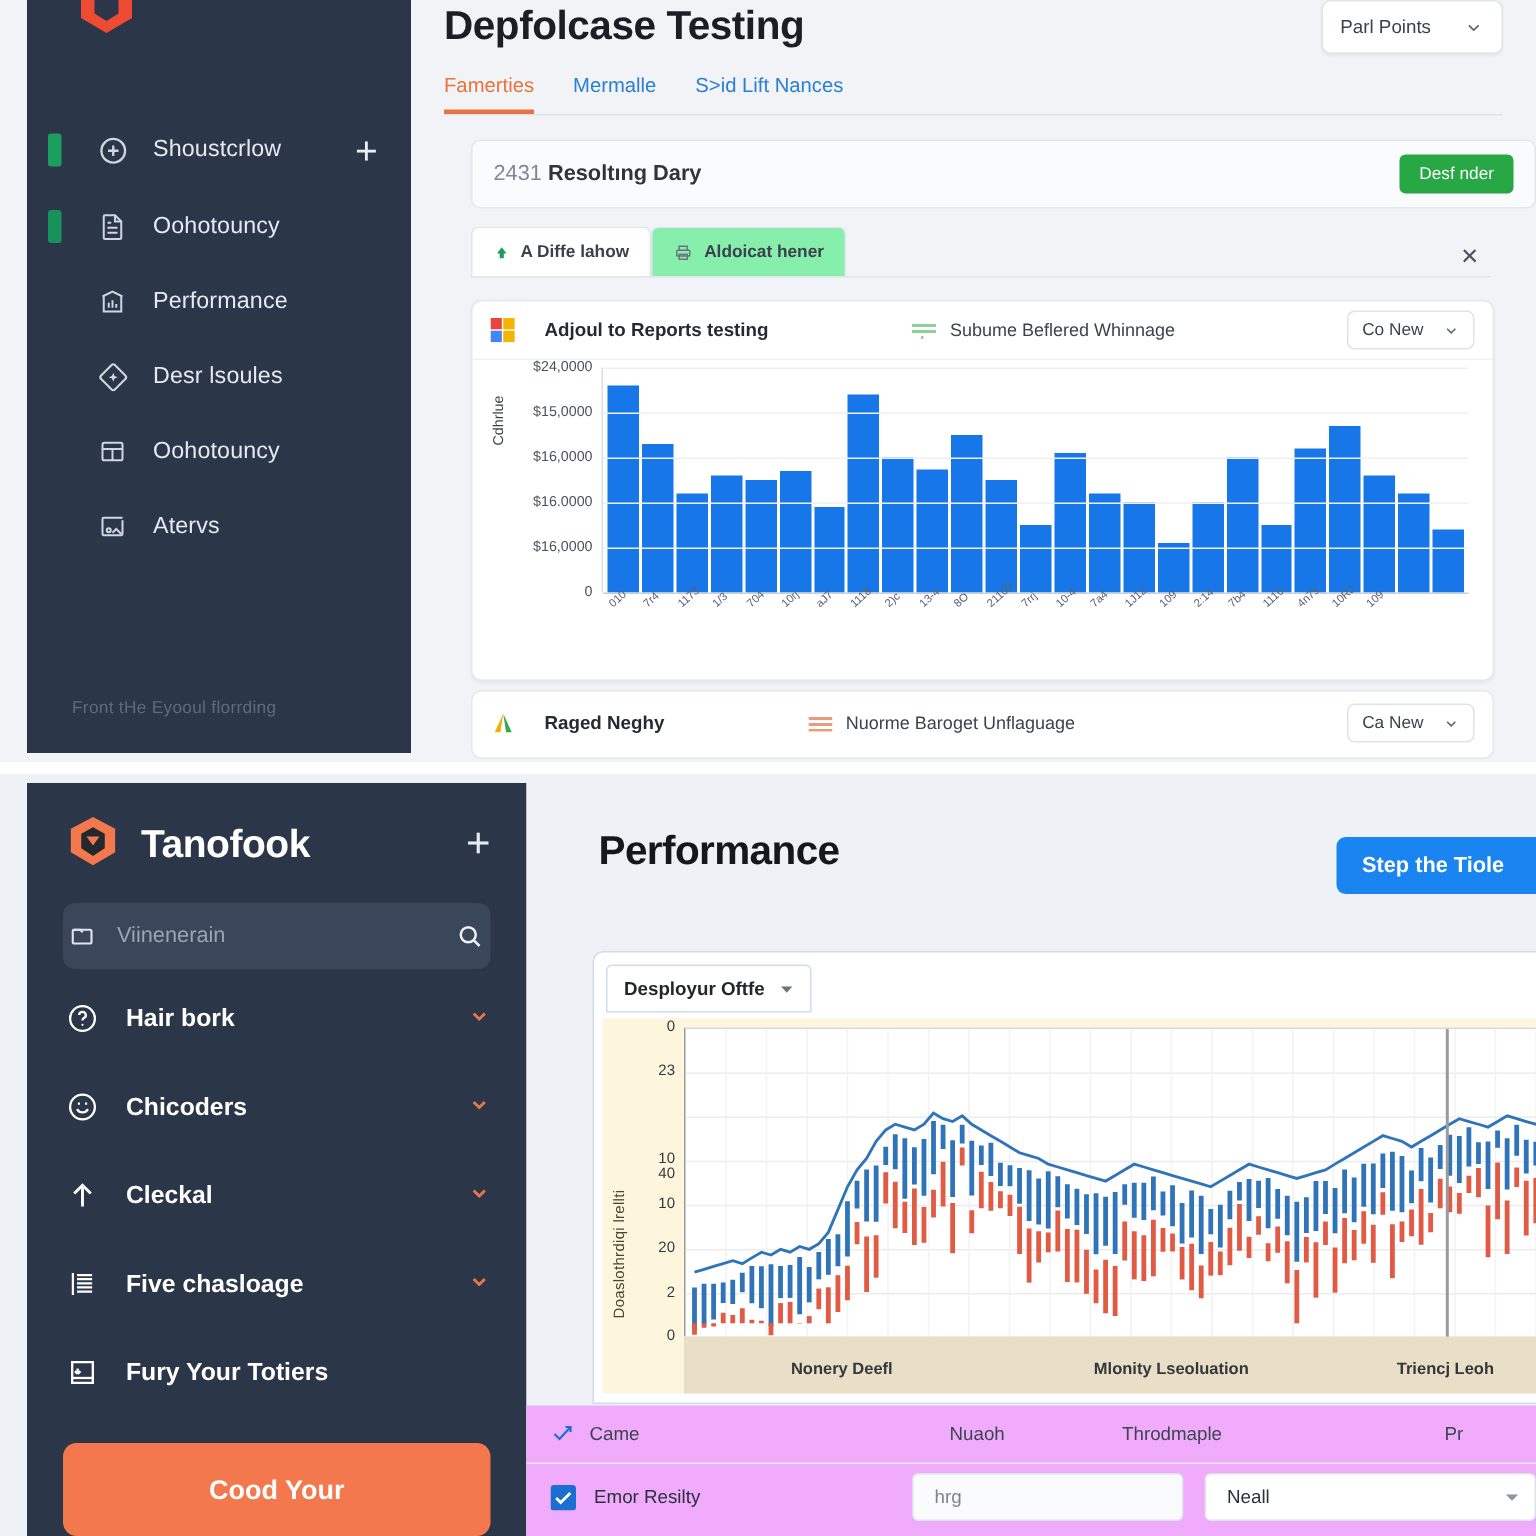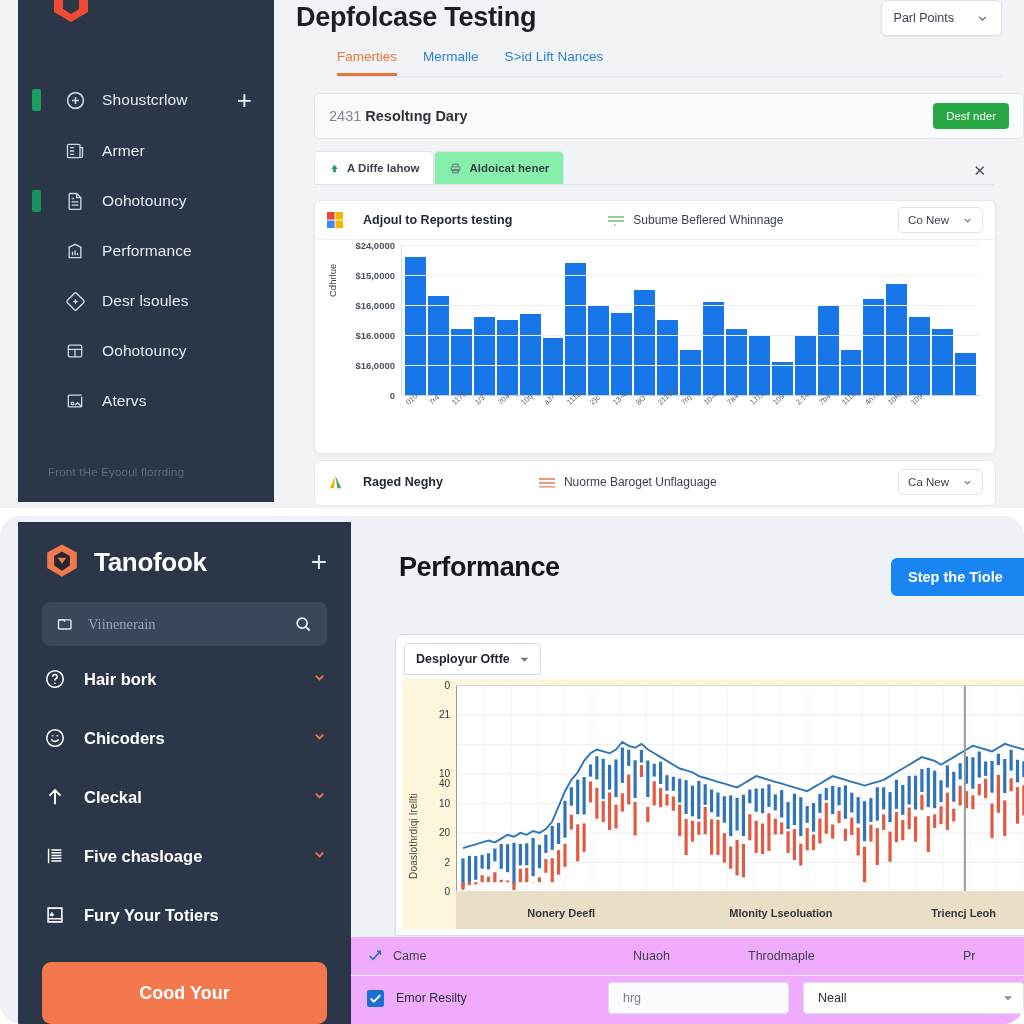--- a/index.html
+++ b/index.html
@@ -24,21 +24,21 @@
   .tsb-item .ic{width:26px;margin-right:14px;color:#cfd6e0;}
   .tsb-first{height:52px;align-items:center;}
   .tsb-mark{position:absolute;left:14px;top:50%;transform:translateY(-50%);width:9px;height:22px;border-radius:2px;}
   .tsb-plus{position:absolute;right:22px;top:50%;transform:translateY(-50%);font-size:26px;color:#e9edf2;font-weight:300;line-height:1;}
   .tsb-logo{position:absolute;left:30px;top:-18px;}
   .tsb-foot{position:absolute;left:30px;bottom:24px;font-size:11.5px;color:#5d6b80;letter-spacing:.2px;}
 
   #topMain{position:absolute;left:274px;top:0;width:750px;height:508px;background:#f1f3f6;}
   .tm-head{background:#f1f3f6;padding:0 22px;}
   .tm-title{font-size:27px;font-weight:bold;color:#1b1f25;padding-top:2px;letter-spacing:-.3px;}
-  .tm-tabs{display:flex;gap:26px;margin-top:16px;border-bottom:1px solid #dfe3e9;margin-left:41px;}
+  .tm-tabs{display:flex;gap:26px;margin-top:16px;border-bottom:1px solid #dfe3e9;}
   .tm-tab{font-size:13.5px;color:#2a7fd4;padding-bottom:9px;white-space:nowrap;}
   .tm-tab.active{color:#e8743b;border-bottom:3px solid #e8743b;font-weight:500;}
   .tm-select{position:absolute;right:22px;top:0px;background:#fff;border:1px solid #dfe3e9;border-radius:6px;
              height:34px;padding:0 12px;display:flex;align-items:center;gap:22px;font-size:12.5px;color:#3b424c;box-shadow:0 1px 2px rgba(0,0,0,.05);}
   .tm-bar{position:absolute;left:314px;top:93px;width:680px;height:44px;background:#fafbfc;border:1px solid #e3e7ec;border-radius:6px;
           display:flex;align-items:center;padding:0 14px;}
   .tm-bar-txt{font-size:14.5px;color:#2e343c;font-weight:600;}
   .tm-bar-txt .dim{color:#7c8798;font-weight:400;}
   .tm-green{margin-left:auto;background:#28a745;color:#fff;font-size:11.5px;border-radius:4px;padding:7px 13px;font-weight:500;}
 
@@ -54,35 +54,35 @@
   .tm-card-t{font-size:12.5px;font-weight:bold;color:#242a32;margin-left:19px;}
   .tm-card-sub{font-size:12px;color:#3c434d;margin-left:96px;display:flex;align-items:center;gap:9px;}
   .tm-card-sel{margin-left:auto;border:1px solid #dfe3e9;border-radius:5px;height:24px;display:flex;align-items:center;gap:13px;padding:0 9px;font-size:11.5px;color:#3b424c;}
 
   .tm-card2{position:absolute;left:314px;top:460px;width:680px;height:44px;background:#fff;border:1px solid #e4e8ed;border-radius:7px;}
 
   
   .bc{position:absolute;left:10px;top:44px;width:660px;height:200px;}
   .bc-ylab{position:absolute;left:2px;top:52px;font-size:9.5px;color:#3c434d;transform:rotate(-90deg);transform-origin:0 0;white-space:nowrap;}
   .bc-yaxis{position:absolute;left:12px;top:0;width:62px;height:150px;}
-  .bc-yt{position:absolute;right:4px;font-size:9.5px;color:#4a525e;transform:translateY(-50%);white-space:nowrap;font-weight:bold;}
+  .bc-yt{position:absolute;right:4px;font-size:9.5px;color:#4a525e;transform:translateY(-50%);white-space:nowrap;}
   .bc-plot{position:absolute;left:76px;top:0;right:6px;height:150px;border-left:1px solid #d9dee4;}
   .bc-grid{position:absolute;left:0;right:0;height:1px;background:#eef0f3;}
   .bc-bars{position:absolute;left:0;right:0;bottom:0;top:0;display:flex;align-items:flex-end;gap:2px;padding:0 3px;}
   .bc-bar{flex:1 1 0;background:#1877e8;min-width:2px;}
   .bc-xaxis{position:absolute;left:76px;top:152px;right:6px;height:42px;display:flex;gap:2px;padding:0 3px;}
   .bc-xt{flex:1 1 0;font-size:7.5px;color:#5a6270;transform:rotate(-42deg);transform-origin:top left;white-space:nowrap;margin-top:3px;}
 
   
-  #botPanel{left:0;top:516px;width:1024px;height:508px;background:#eef1f5;border-radius:21px;}
+  #botPanel{left:0;top:516px;width:1024px;height:508px;background:#eef1f5;}
   #botSidebar{position:absolute;left:18px;top:6px;width:333px;height:502px;background:#2b3648;}
   .bs-head{height:80px;display:flex;align-items:center;padding:0 24px;}
   .bs-logo-txt{font-size:26px;font-weight:bold;color:#fff;margin-left:12px;letter-spacing:-.3px;}
   .bs-plus{margin-left:auto;font-size:28px;color:#e9edf2;font-weight:300;line-height:1;}
-  .bs-search{margin:0 24px;height:44px;background:#3a465a;border-radius:8px;display:flex;align-items:center;padding:0 14px;gap:12px;font-family:Liberation Serif, serif;}
+  .bs-search{margin:0 24px;height:44px;background:#3a465a;border-radius:8px;display:flex;align-items:center;padding:0 4px;gap:12px;}
   .bs-search-ph{font-size:14.5px;color:#9aa5b5;flex:1;}
   .bs-item{height:52px;display:flex;align-items:center;padding:0 24px;color:#fff;font-size:16.5px;font-weight:600;margin-top:7px;text-align:right;}
   .bs-item .ic{width:26px;margin-right:16px;color:#fff;}
   .bs-chev{margin-left:auto;color:#e8764d;font-size:13px;}
   .bs-cta{position:absolute;left:24px;right:24px;bottom:0px;height:62px;background:#f4784e;border-radius:9px;
           display:flex;align-items:center;justify-content:center;color:#fff;font-size:18px;font-weight:bold;}
 
   #botMain{position:absolute;left:351px;top:6px;width:673px;height:502px;background:#eef1f5;}
   .bm-title{position:absolute;left:48px;top:30px;font-size:27px;font-weight:bold;color:#14181d;letter-spacing:-.4px;}
   .bm-btn{position:absolute;left:540px;top:36px;width:180px;height:38px;background:#1a85f0;border-radius:6px;color:#fff;
@@ -119,30 +119,20 @@
         <span class="ic">
           <svg width="21" height="21" viewBox="0 0 24 24" fill="none" stroke="currentColor" stroke-width="1.8">
               <circle cx="12" cy="12" r="9"></circle>
               <path d="M12 8v8M8 12h8"></path>
             </svg>
         </span>
         <span>Shoustcrlow</span>
         <span class="tsb-plus">+</span>
       </div>
 
-      <div class="row tsb-item">
-        <span class="ic">
-          <svg width="20" height="20" viewBox="0 0 24 24" fill="none" stroke="currentColor" stroke-width="1.6">
-              <rect x="3" y="4" width="15" height="16" rx="1.5"></rect>
-              <path d="M18 8h3v10a2 2 0 0 1-2 2h-1"></path>
-              <path d="M6 8h5M6 12h5M6 16h5"></path>
-            </svg>
-        </span>
-        <span>Armer</span>
-      </div>
 
       <div class="row tsb-item">
         <span class="tsb-mark" style="background:#18925a"></span>
         <span class="ic">
           <svg width="20" height="20" viewBox="0 0 24 24" fill="none" stroke="currentColor" stroke-width="1.6">
               <path d="M6 3h8l5 5v13a1 1 0 0 1-1 1H6a1 1 0 0 1-1-1V4a1 1 0 0 1 1-1z"></path>
               <path d="M14 3v5h5M8 13h8M8 17h8M8 9h3"></path>
             </svg>
         </span>
         <span>Oohotouncy</span>
@@ -498,21 +488,21 @@
             <svg width="9" height="9" viewBox="0 0 12 12" fill="#6b7380">
                 <path d="M1 3.5h10L6 9z"></path>
               </svg>
           </span>
         </div>
 
         <div class="lc">
           <div class="lc-ylab">Doaslothrdiqi lrellti</div>
           <div id="lcY">
               <div class="lc-yt" style="top: 6px;">0</div>
-              <div class="lc-yt" style="top: 35.4286px;">21</div>
+              <div class="lc-yt" style="top: 35.4286px;">23</div>
               <div class="lc-yt" style="top: 64.8571px; margin-top: 39px;">40</div>
               <div class="lc-yt" style="top: 94.2857px;">10</div>
               <div class="lc-yt" style="top: 123.714px;">10</div>
               <div class="lc-yt" style="top: 153.143px;">20</div>
               <div class="lc-yt" style="top: 182.571px;">2</div>
               <div class="lc-yt" style="top: 212px;">0</div>
             </div>
           <div class="lc-plot" id="lcPlot"><svg width="594" height="206" viewBox="0 0 594 206">
                 <line x1="0" x2="594" y1="29.428571428571427" y2="29.428571428571427" stroke="#ececec" stroke-width="1"></line>
                 <line x1="0" x2="594" y1="58.857142857142854" y2="58.857142857142854" stroke="#ececec" stroke-width="1"></line>

